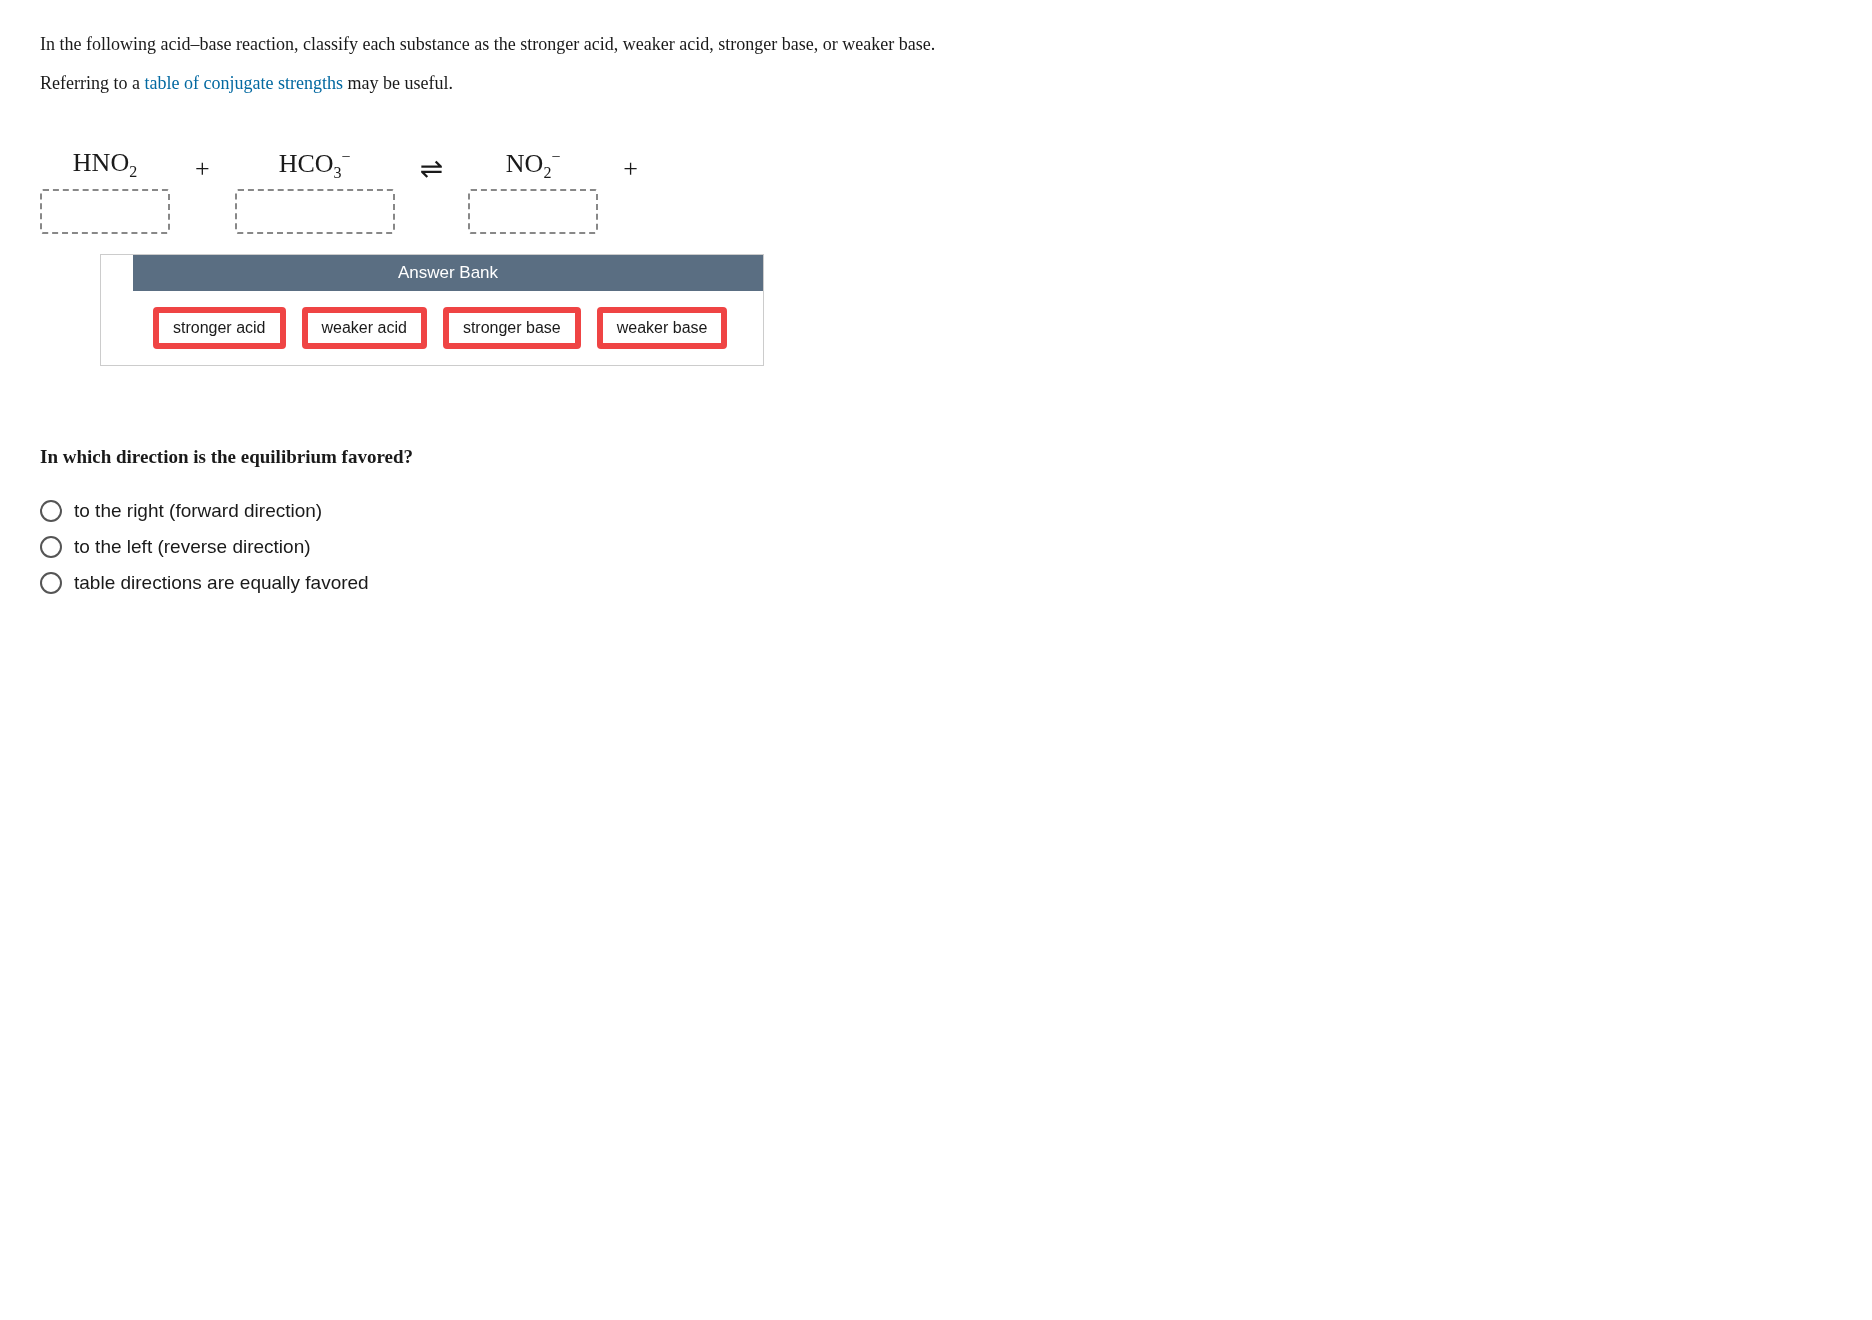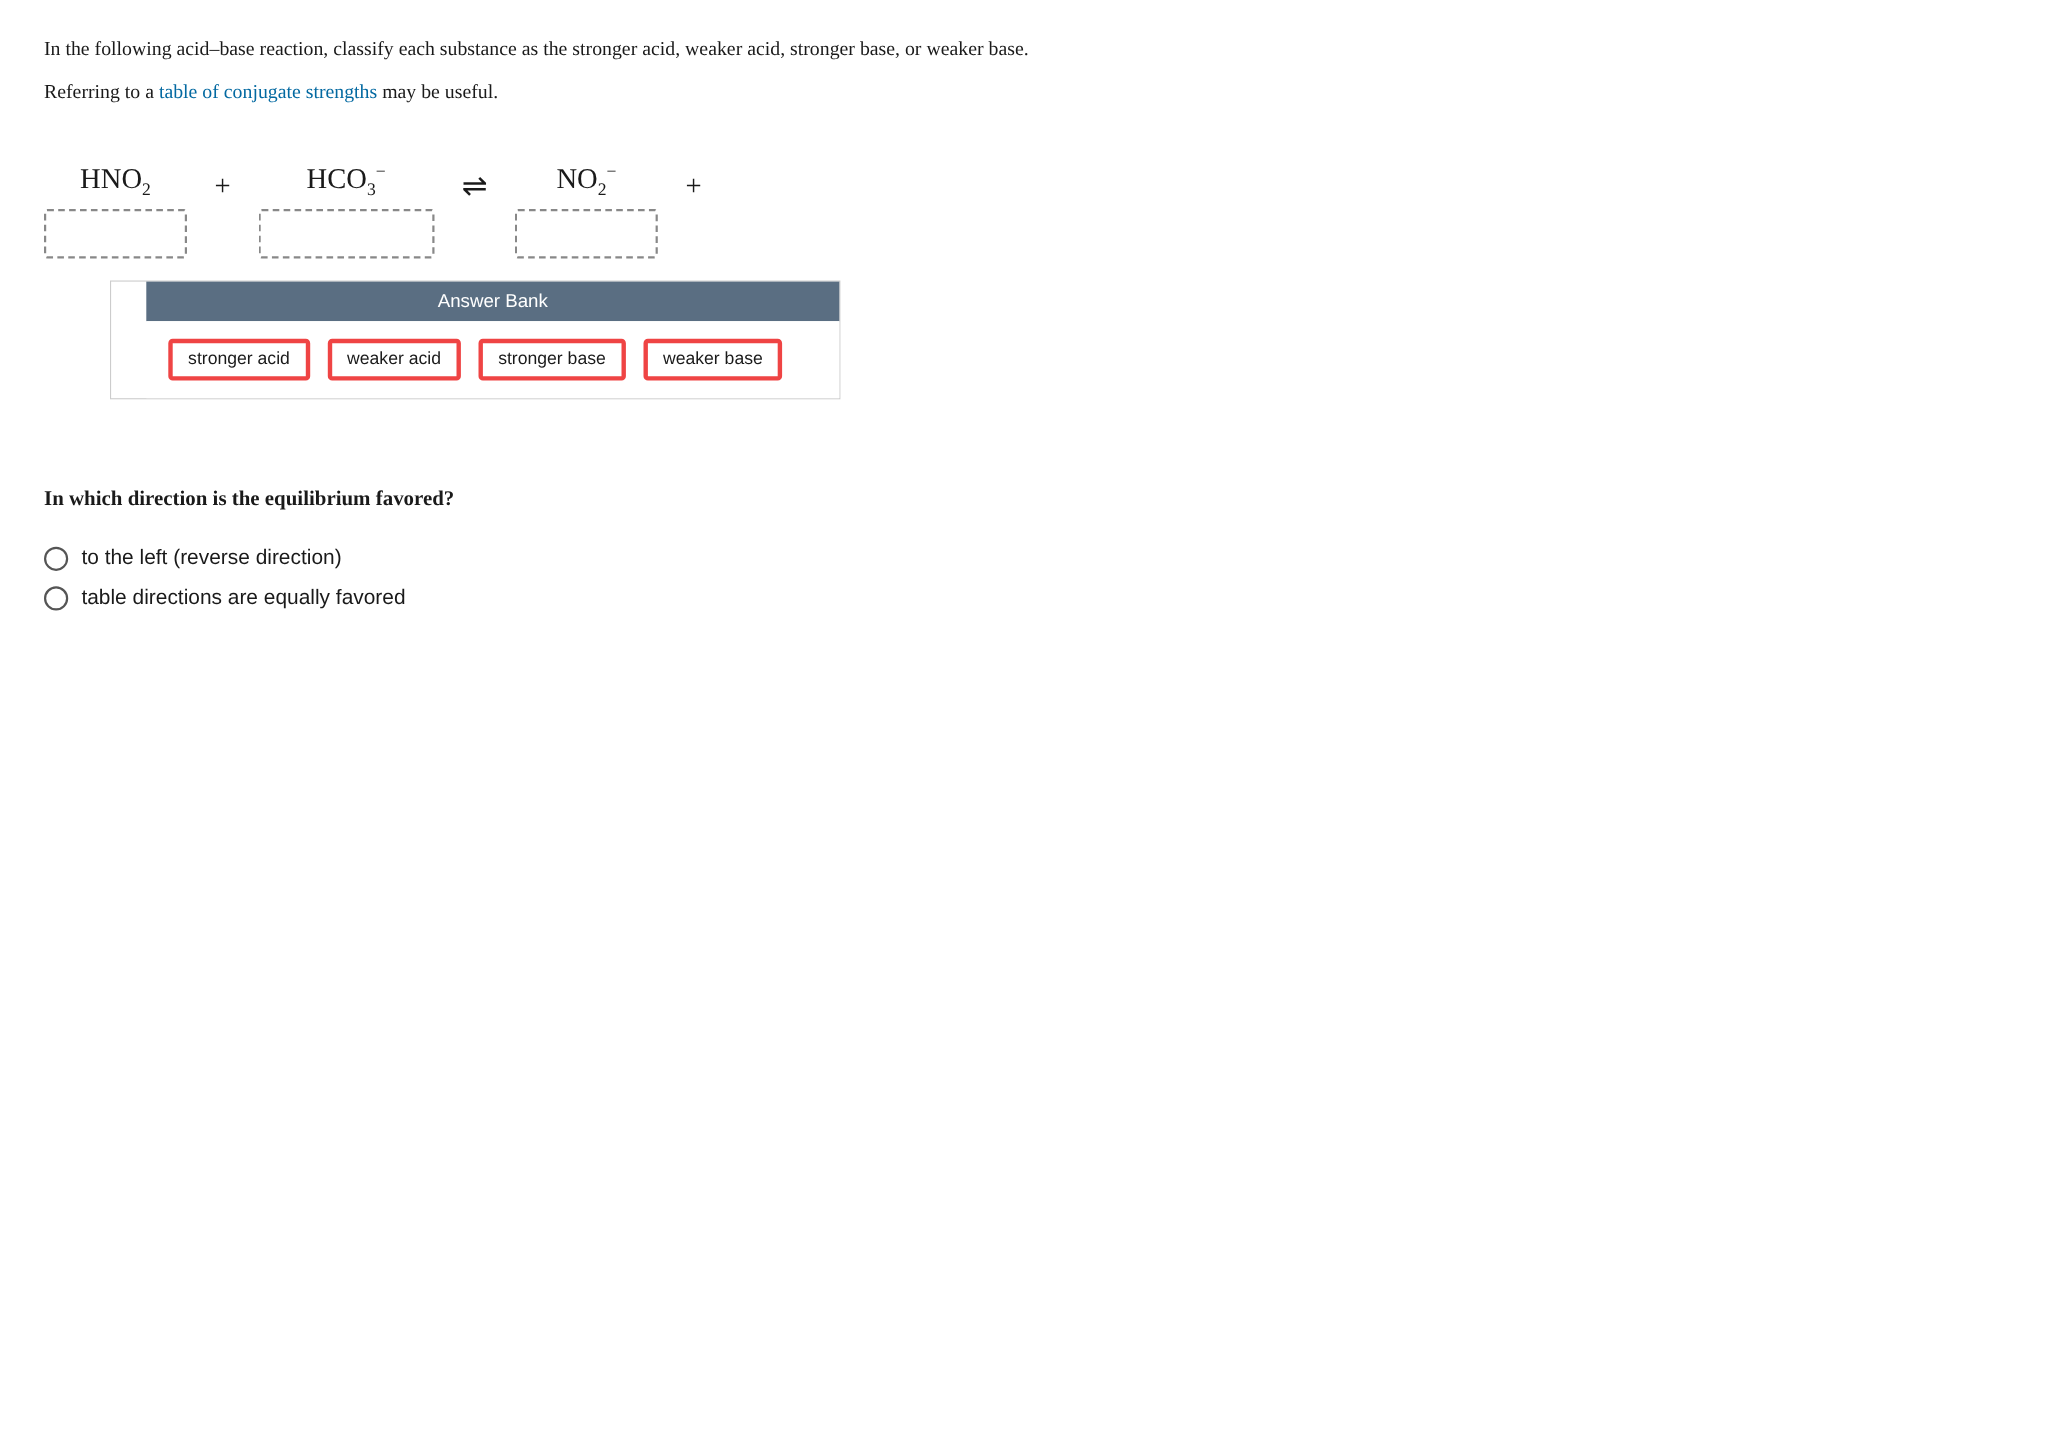--- a/index.html
+++ b/index.html
@@ -107,21 +107,21 @@
     .answer-bank-items {
       display: flex;
       flex-direction: row;
       align-items: center;
       gap: 16px;
       padding: 16px 20px;
       background: #ffffff;
     }
 
     .answer-chip {
-      border: 4px solid #ef4444;
+      border: 6px solid #ef4444;
       border-radius: 4px;
       padding: 6px 14px;
       font-size: 16px;
       font-family: Arial, sans-serif;
       cursor: grab;
       background: #fff;
       white-space: nowrap;
       text-align: right;
     }
 
@@ -201,20 +201,24 @@
       <div class="answer-chip">weaker acid</div>
       <div class="answer-chip">stronger base</div>
       <div class="answer-chip">weaker base</div>
     </div>
   </div>
 </div>
 
 <div class="equilibrium-section">
   <p class="equilibrium-question">In which direction is the equilibrium favored?</p>
 
+  <div class="radio-option">
+    <div class="radio-circle"></div>
+    <span>to the right (forward direction)</span>
+  </div>
 
   <div class="radio-option">
     <div class="radio-circle"></div>
     <span>to the left (reverse direction)</span>
   </div>
 
   <div class="radio-option">
     <div class="radio-circle"></div>
     <span>table directions are equally favored</span>
   </div>

